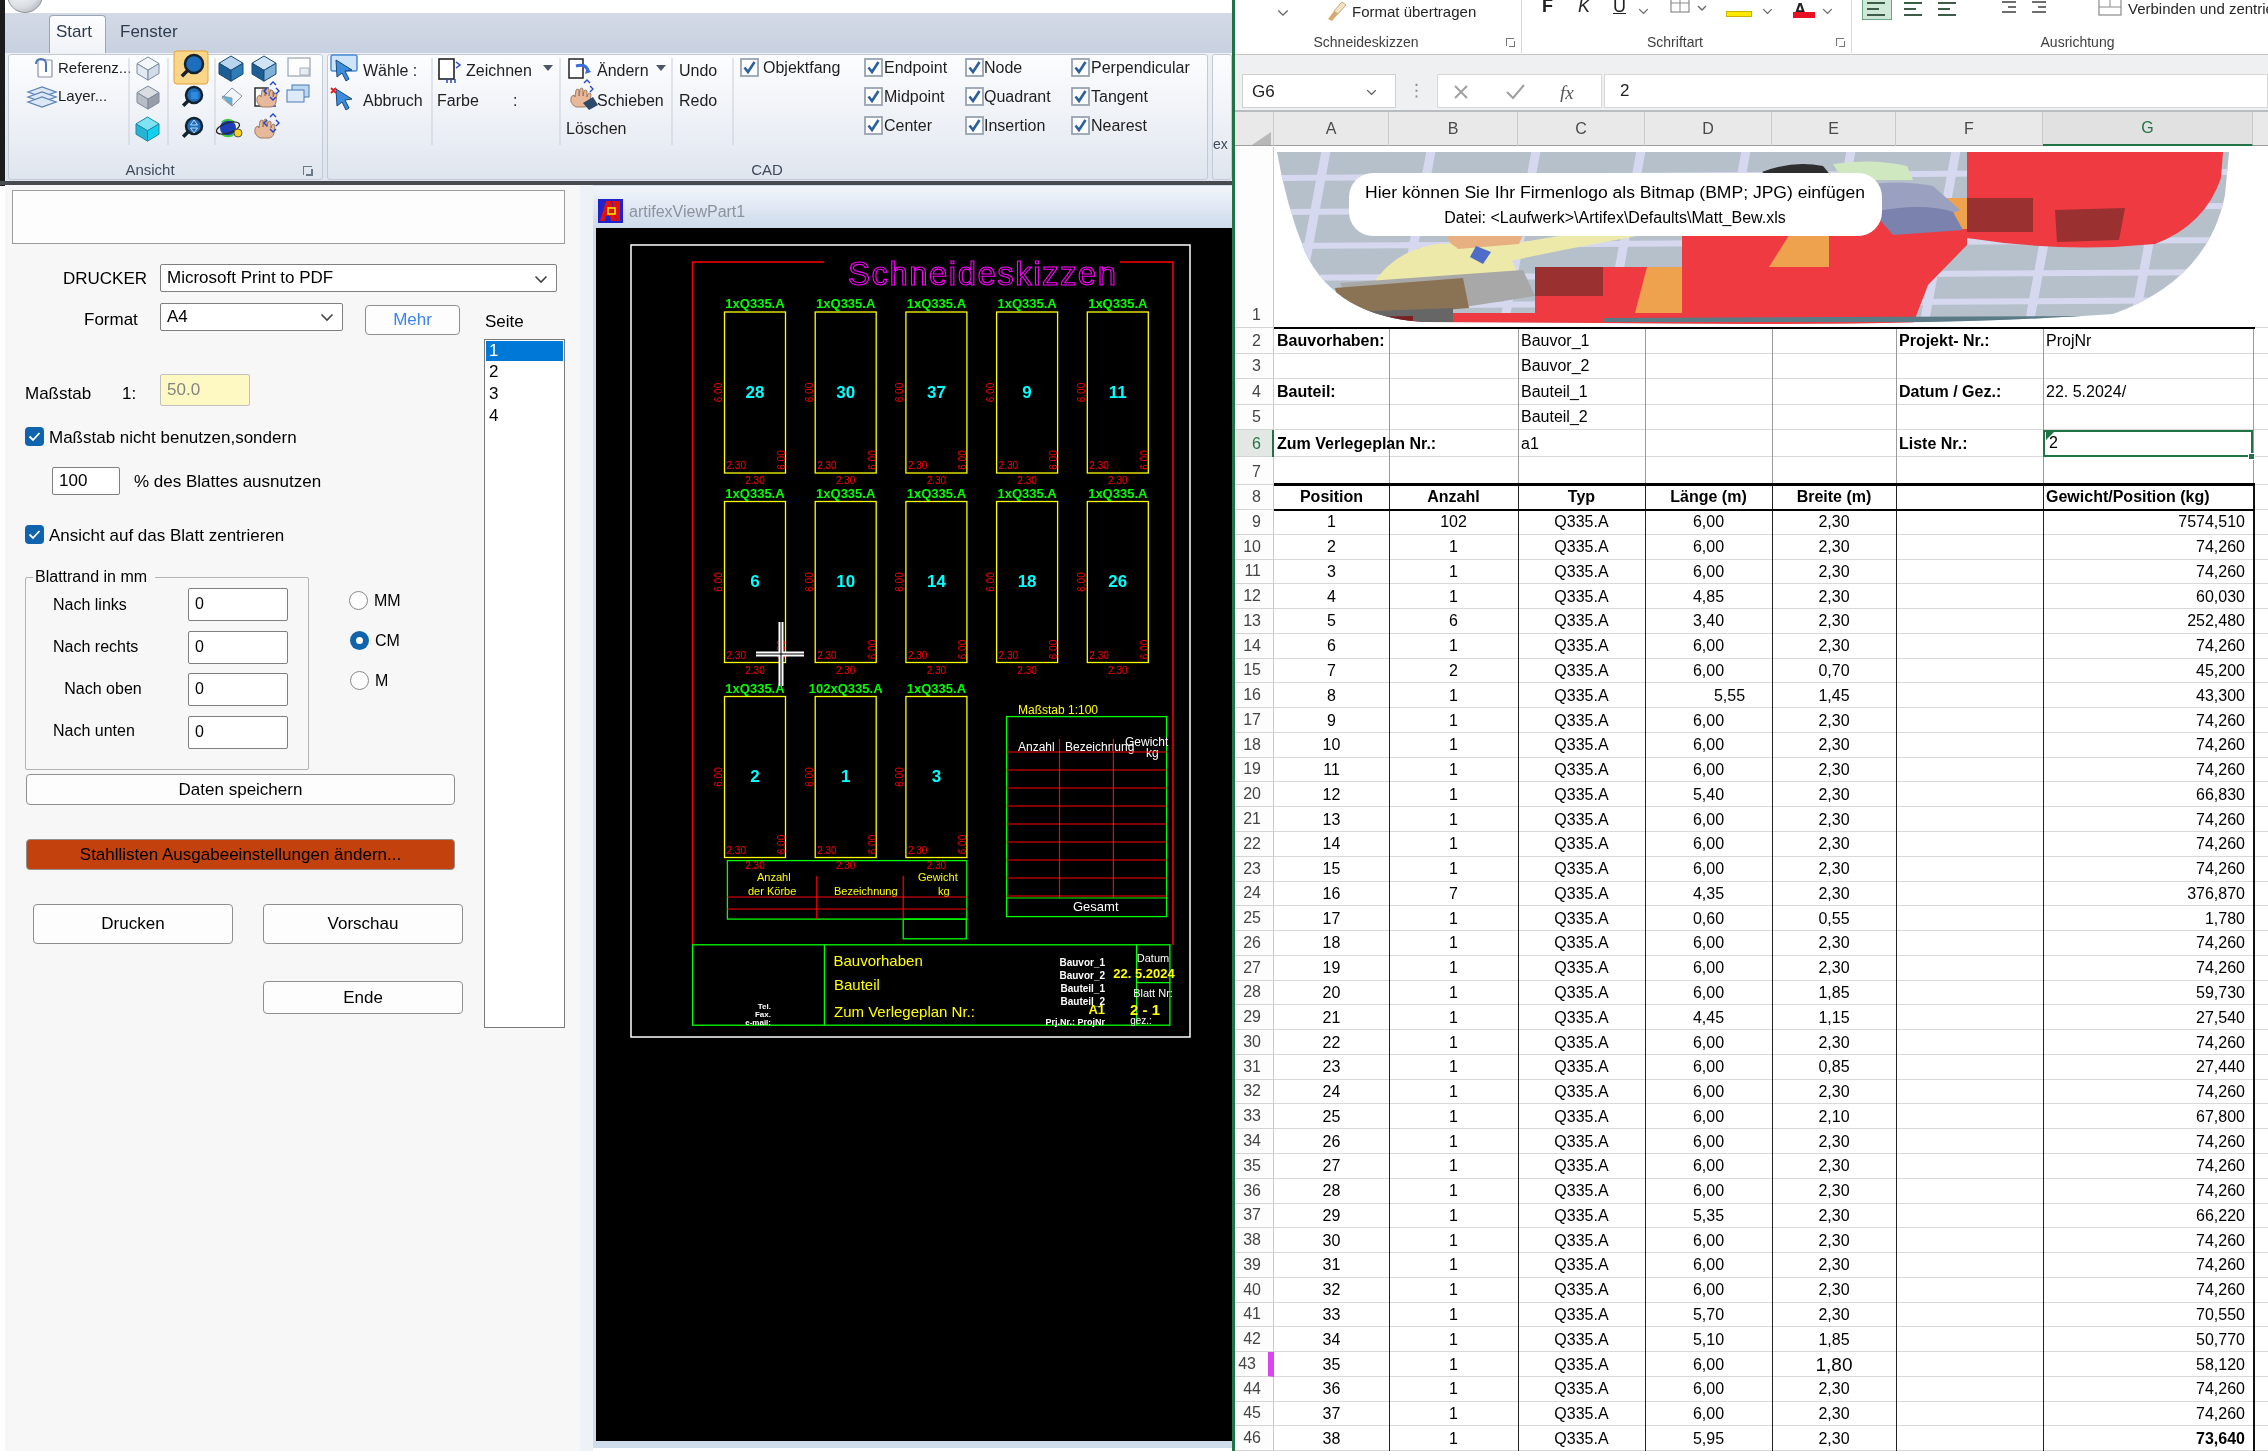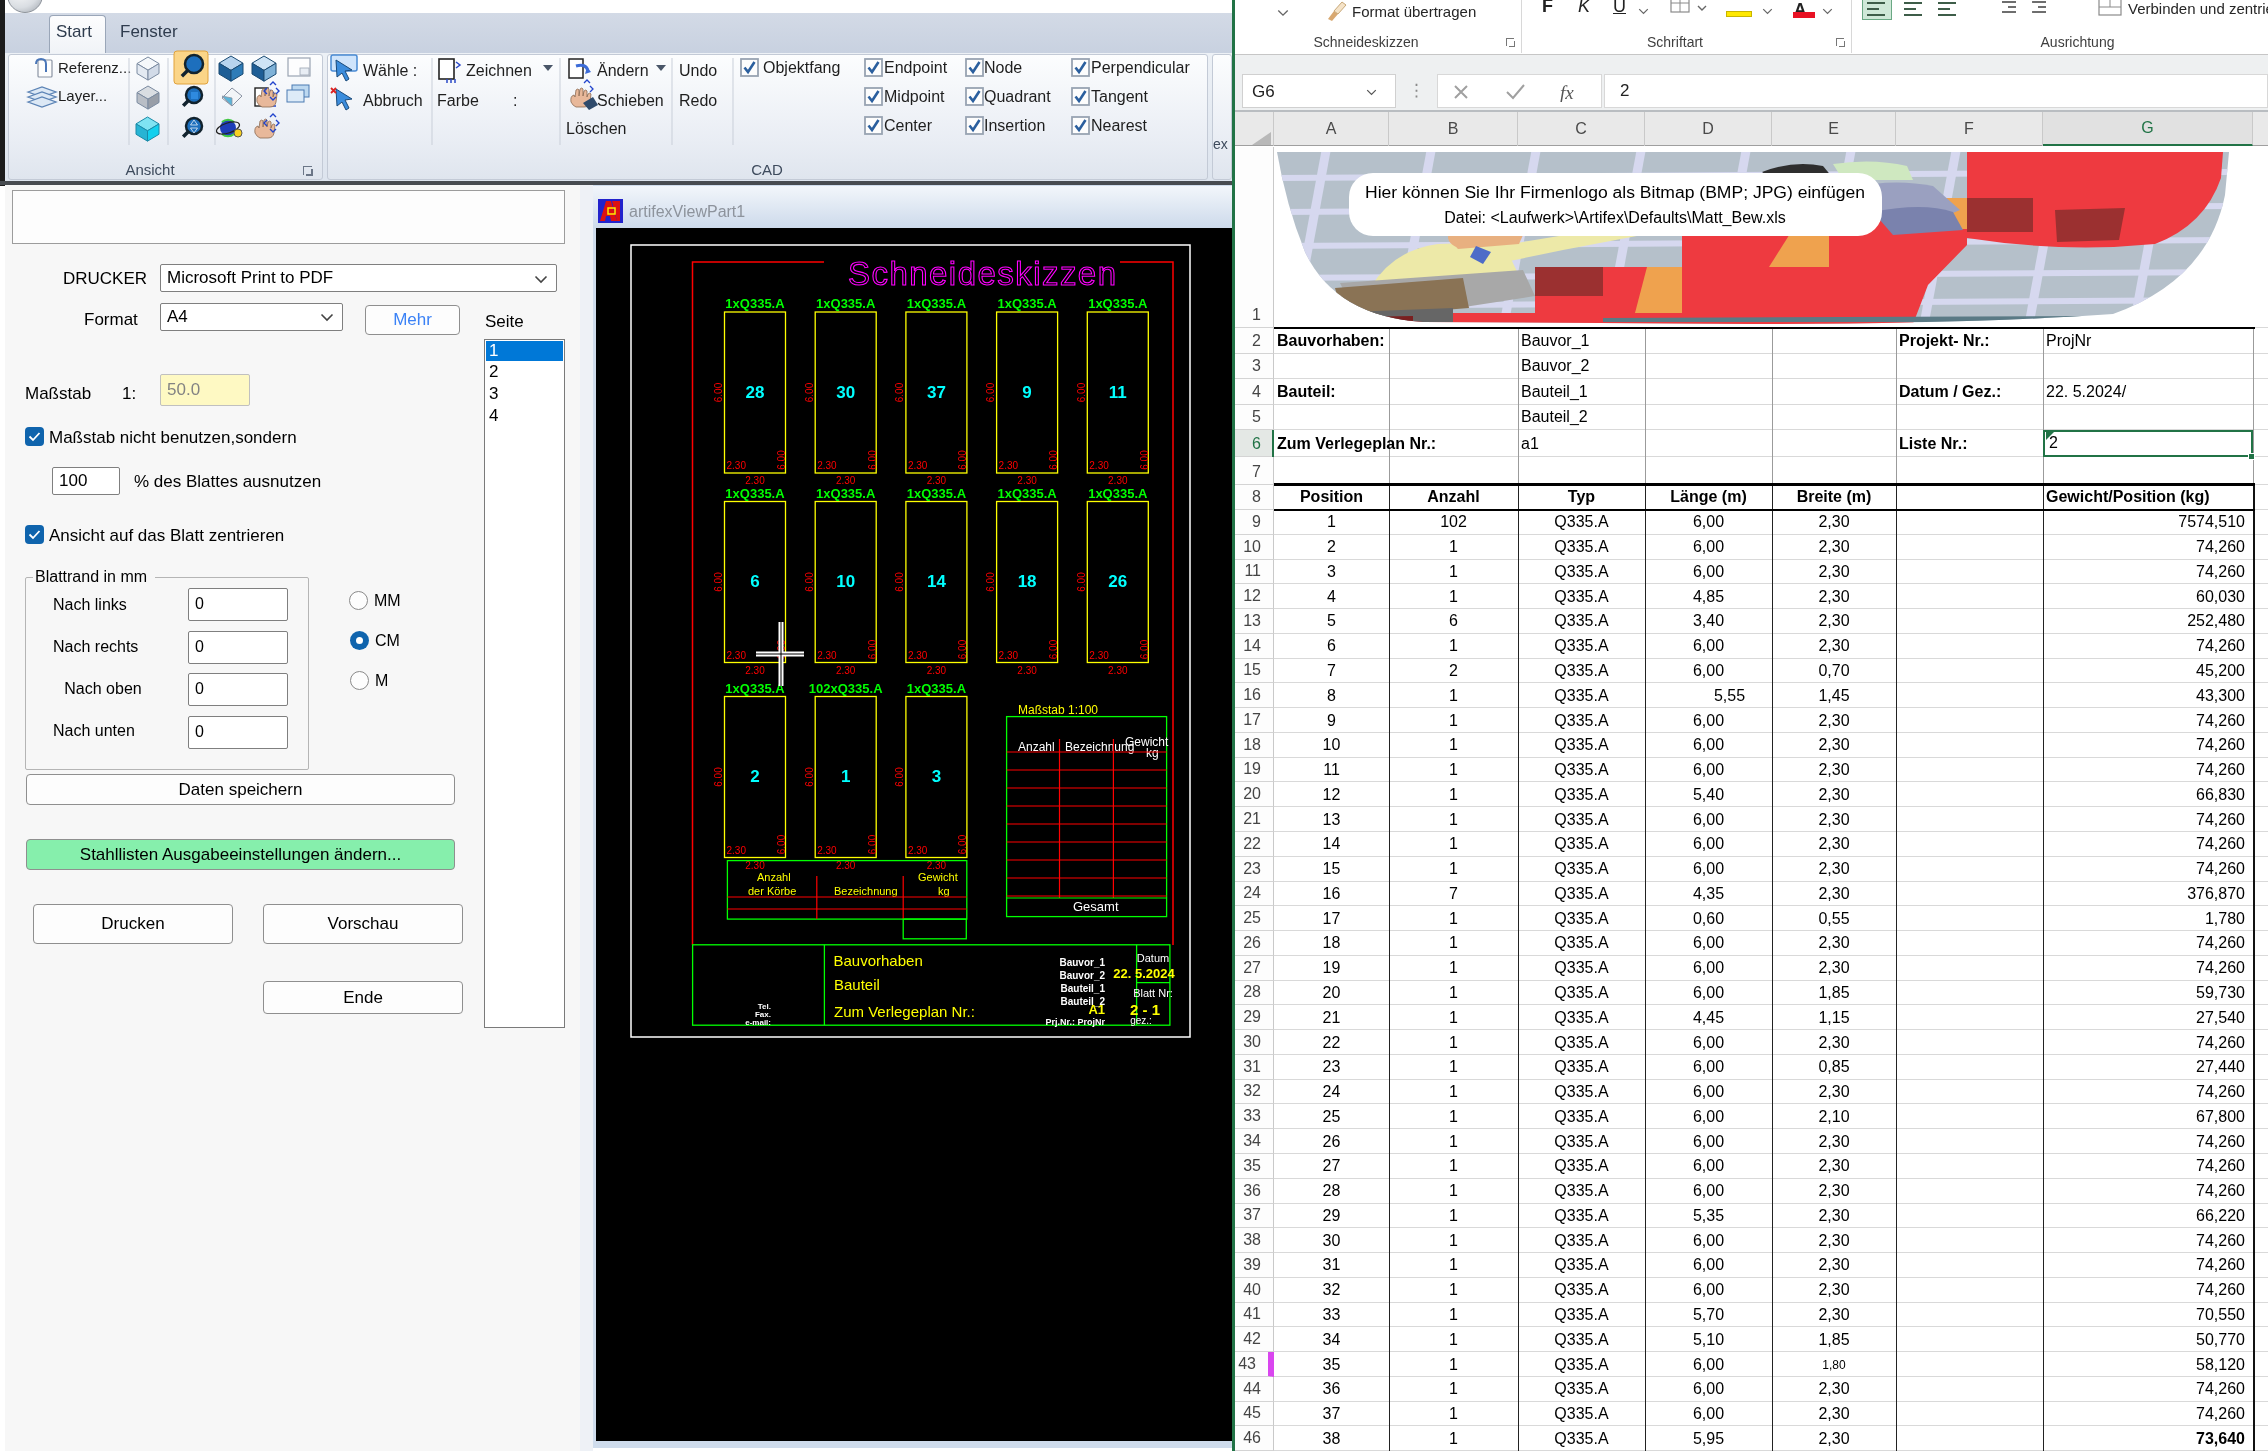--- a/index.html
+++ b/index.html
@@ -210,21 +210,21 @@
 <div class="a" style="left:53px;top:722px;width:105px;height:20px;font-size:16px;color:#000;text-align:left;font-weight:normal;">Nach unten</div>
 <div class="a" style="left:188px;top:716px;width:100px;height:33px;background:#fff;border:1px solid #7f7f7f;border-radius:2px;font-size:16px;color:#000;padding:6px 0 0 6px;">0</div>
 <div class="a" style="left:349px;top:591px;width:19px;height:19px;border-radius:50%;background:#fdfdfd;border:1px solid #8a8a8a;"></div>
 <div class="a" style="left:374px;top:592px;width:40px;height:20px;font-size:16px;color:#000;text-align:left;font-weight:normal;">MM</div>
 <div class="a" style="left:350px;top:631px;width:19px;height:19px;border-radius:50%;background:#0f64ad;"></div>
     <div class="a" style="left:356px;top:637px;width:7px;height:7px;border-radius:50%;background:#fff;"></div>
 <div class="a" style="left:375px;top:632px;width:40px;height:20px;font-size:16px;color:#000;text-align:left;font-weight:normal;">CM</div>
 <div class="a" style="left:350px;top:671px;width:19px;height:19px;border-radius:50%;background:#fdfdfd;border:1px solid #8a8a8a;"></div>
 <div class="a" style="left:375px;top:672px;width:30px;height:20px;font-size:16px;color:#000;text-align:left;font-weight:normal;">M</div>
 <div class="a" style="left:26px;top:774px;width:429px;height:31px;background:#fdfdfd;border:1px solid #8f8f8f;border-radius:4px;font-size:17px;color:#000;display:flex;align-items:center;justify-content:center;">Daten speichern</div>
-<div class="a" style="left:26px;top:839px;width:429px;height:31px;background:#86efac;border:1px solid #8f8f8f;border-radius:4px;font-size:17px;color:#000;display:flex;align-items:center;justify-content:center;">Stahllisten Ausgabeeinstellungen ändern...</div>
+<div class="a" style="left:26px;top:839px;width:429px;height:31px;background:#c2410c;border:1px solid #8f8f8f;border-radius:4px;font-size:17px;color:#000;display:flex;align-items:center;justify-content:center;">Stahllisten Ausgabeeinstellungen ändern...</div>
 <div class="a" style="left:33px;top:904px;width:200px;height:40px;background:#fdfdfd;border:1px solid #8f8f8f;border-radius:4px;font-size:17px;color:#000;display:flex;align-items:center;justify-content:center;">Drucken</div>
 <div class="a" style="left:263px;top:904px;width:200px;height:40px;background:#fdfdfd;border:1px solid #8f8f8f;border-radius:4px;font-size:17px;color:#000;display:flex;align-items:center;justify-content:center;">Vorschau</div>
 <div class="a" style="left:263px;top:981px;width:200px;height:33px;background:#fdfdfd;border:1px solid #8f8f8f;border-radius:4px;font-size:17px;color:#000;display:flex;align-items:center;justify-content:center;">Ende</div>
 
 <div class="a" style="left:593px;top:185px;width:639px;height:1263px;background:#cfdcec;"></div>
 <div class="a" style="left:593px;top:186px;width:639px;height:42px;background:linear-gradient(#f2f6fb,#cddaeb);"></div>
 
 <svg class="a" style="left:598px;top:199px" width="25" height="24" viewBox="0 0 25 24">
 <rect x="0" y="0" width="25" height="24" fill="#2222cc"></rect>
 <path d="M2 22 L8 2 L13 2 L19 22 L13 22 L12 17 L8 17 L7 22 Z" fill="#dd1111"></path>
@@ -857,21 +857,21 @@
 <div class="a" style="left:1274px;top:1327.4099999999999px;width:115px;height:24.769999999999982px;display:flex;align-items:center;justify-content:center;font-size:16px;font-weight:normal;color:#000;white-space:nowrap;overflow:visible;">34</div>
 <div class="a" style="left:1389px;top:1327.4099999999999px;width:129px;height:24.769999999999982px;display:flex;align-items:center;justify-content:center;font-size:16px;font-weight:normal;color:#000;white-space:nowrap;overflow:visible;">1</div>
 <div class="a" style="left:1518px;top:1327.4099999999999px;width:127px;height:24.769999999999982px;display:flex;align-items:center;justify-content:center;font-size:16px;font-weight:normal;color:#000;white-space:nowrap;overflow:visible;">Q335.A</div>
 <div class="a" style="left:1645px;top:1327.4099999999999px;width:127px;height:24.769999999999982px;display:flex;align-items:center;justify-content:center;font-size:16px;font-weight:normal;color:#000;white-space:nowrap;overflow:visible;">5,10</div>
 <div class="a" style="left:1772px;top:1327.4099999999999px;width:124px;height:24.769999999999982px;display:flex;align-items:center;justify-content:center;font-size:16px;font-weight:normal;color:#000;white-space:nowrap;overflow:visible;">1,85</div>
 <div class="a" style="left:2043px;top:1327.4099999999999px;width:210px;height:24.769999999999982px;display:flex;align-items:center;justify-content:flex-end;padding-right:8px;font-size:16px;font-weight:normal;color:#000;white-space:nowrap;overflow:visible;">50,770</div>
 <div class="a" style="left:1274px;top:1352.1799999999998px;width:115px;height:24.769999999999982px;display:flex;align-items:center;justify-content:center;font-size:16px;font-weight:normal;color:#000;white-space:nowrap;overflow:visible;">35</div>
 <div class="a" style="left:1389px;top:1352.1799999999998px;width:129px;height:24.769999999999982px;display:flex;align-items:center;justify-content:center;font-size:16px;font-weight:normal;color:#000;white-space:nowrap;overflow:visible;">1</div>
 <div class="a" style="left:1518px;top:1352.1799999999998px;width:127px;height:24.769999999999982px;display:flex;align-items:center;justify-content:center;font-size:16px;font-weight:normal;color:#000;white-space:nowrap;overflow:visible;">Q335.A</div>
 <div class="a" style="left:1645px;top:1352.1799999999998px;width:127px;height:24.769999999999982px;display:flex;align-items:center;justify-content:center;font-size:16px;font-weight:normal;color:#000;white-space:nowrap;overflow:visible;">6,00</div>
-<div class="a" style="left:1772px;top:1352.1799999999998px;width:124px;height:24.769999999999982px;display:flex;align-items:center;justify-content:center;font-size:12px;font-weight:normal;color:#000;white-space:nowrap;overflow:visible;">1,80</div>
+<div class="a" style="left:1772px;top:1352.1799999999998px;width:124px;height:24.769999999999982px;display:flex;align-items:center;justify-content:center;font-size:19px;font-weight:normal;color:#000;white-space:nowrap;overflow:visible;">1,80</div>
 <div class="a" style="left:2043px;top:1352.1799999999998px;width:210px;height:24.769999999999982px;display:flex;align-items:center;justify-content:flex-end;padding-right:8px;font-size:16px;font-weight:normal;color:#000;white-space:nowrap;overflow:visible;">58,120</div>
 <div class="a" style="left:1274px;top:1376.9499999999998px;width:115px;height:24.77000000000021px;display:flex;align-items:center;justify-content:center;font-size:16px;font-weight:normal;color:#000;white-space:nowrap;overflow:visible;">36</div>
 <div class="a" style="left:1389px;top:1376.9499999999998px;width:129px;height:24.77000000000021px;display:flex;align-items:center;justify-content:center;font-size:16px;font-weight:normal;color:#000;white-space:nowrap;overflow:visible;">1</div>
 <div class="a" style="left:1518px;top:1376.9499999999998px;width:127px;height:24.77000000000021px;display:flex;align-items:center;justify-content:center;font-size:16px;font-weight:normal;color:#000;white-space:nowrap;overflow:visible;">Q335.A</div>
 <div class="a" style="left:1645px;top:1376.9499999999998px;width:127px;height:24.77000000000021px;display:flex;align-items:center;justify-content:center;font-size:16px;font-weight:normal;color:#000;white-space:nowrap;overflow:visible;">6,00</div>
 <div class="a" style="left:1772px;top:1376.9499999999998px;width:124px;height:24.77000000000021px;display:flex;align-items:center;justify-content:center;font-size:16px;font-weight:normal;color:#000;white-space:nowrap;overflow:visible;">2,30</div>
 <div class="a" style="left:2043px;top:1376.9499999999998px;width:210px;height:24.77000000000021px;display:flex;align-items:center;justify-content:flex-end;padding-right:8px;font-size:16px;font-weight:normal;color:#000;white-space:nowrap;overflow:visible;">74,260</div>
 <div class="a" style="left:1274px;top:1401.72px;width:115px;height:24.769999999999982px;display:flex;align-items:center;justify-content:center;font-size:16px;font-weight:normal;color:#000;white-space:nowrap;overflow:visible;">37</div>
 <div class="a" style="left:1389px;top:1401.72px;width:129px;height:24.769999999999982px;display:flex;align-items:center;justify-content:center;font-size:16px;font-weight:normal;color:#000;white-space:nowrap;overflow:visible;">1</div>
 <div class="a" style="left:1518px;top:1401.72px;width:127px;height:24.769999999999982px;display:flex;align-items:center;justify-content:center;font-size:16px;font-weight:normal;color:#000;white-space:nowrap;overflow:visible;">Q335.A</div>

